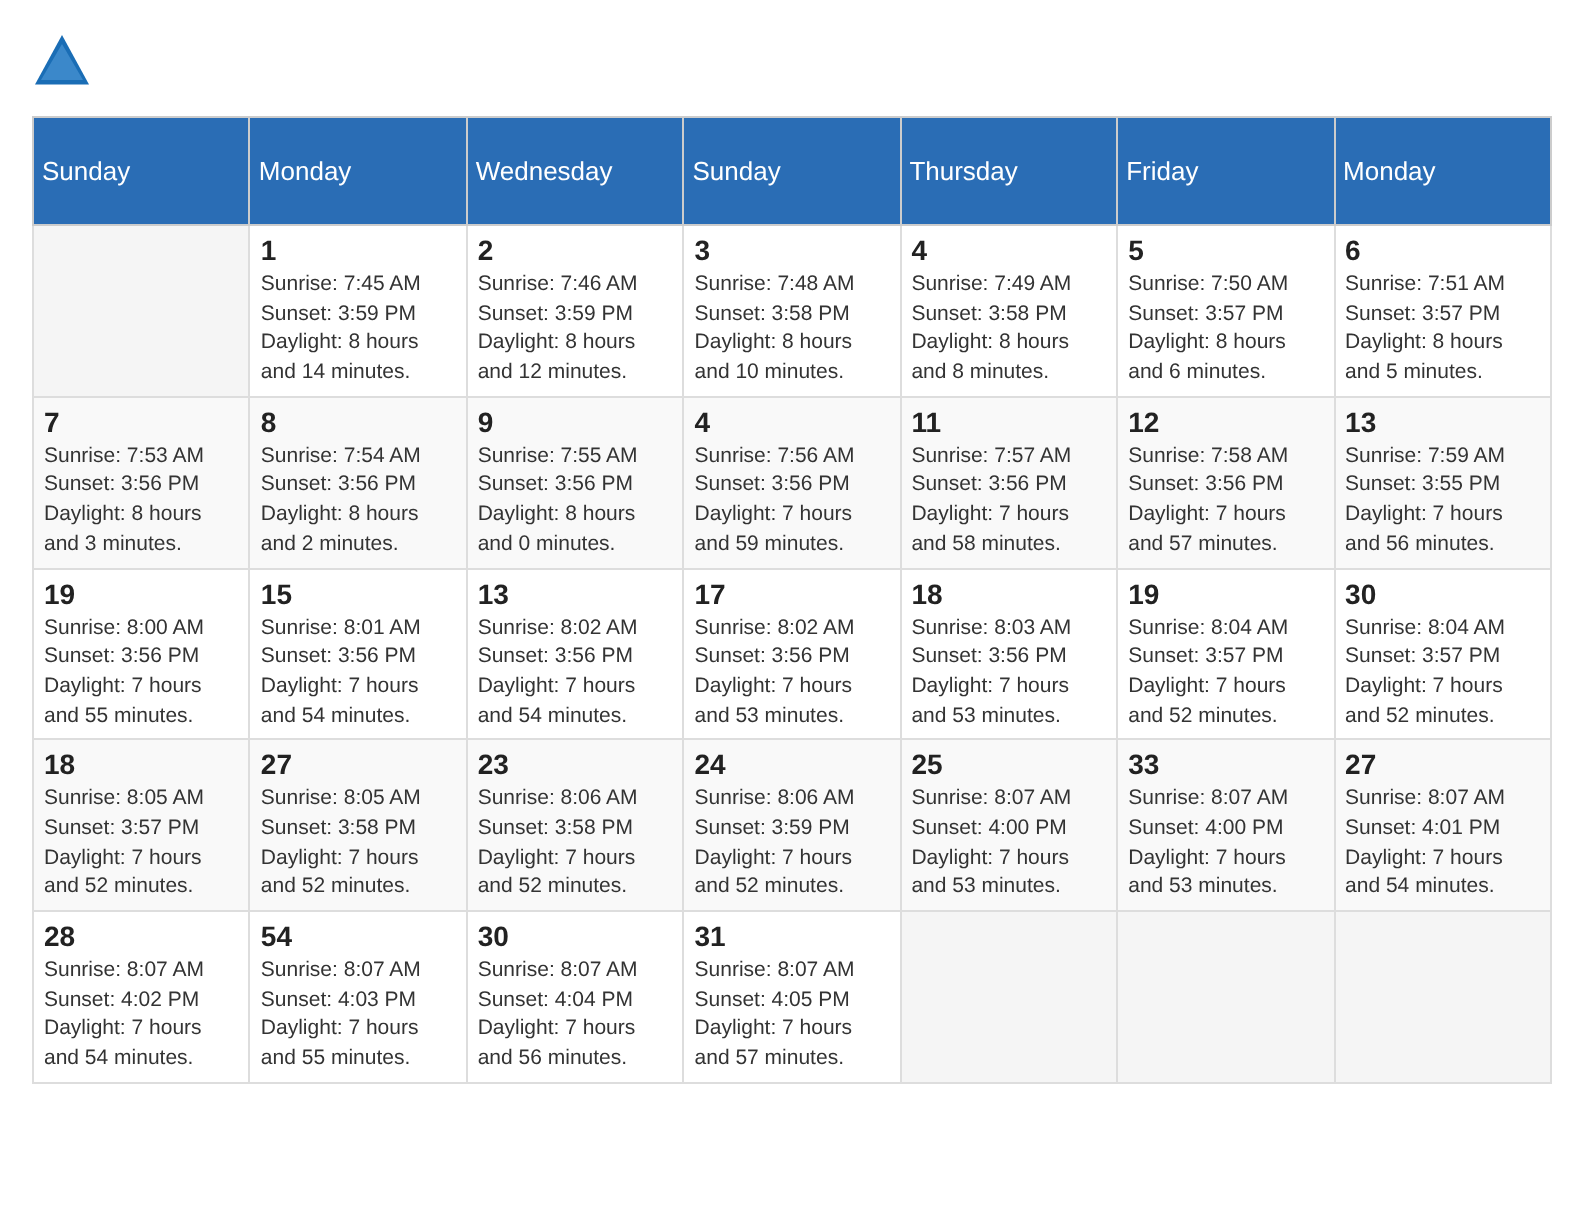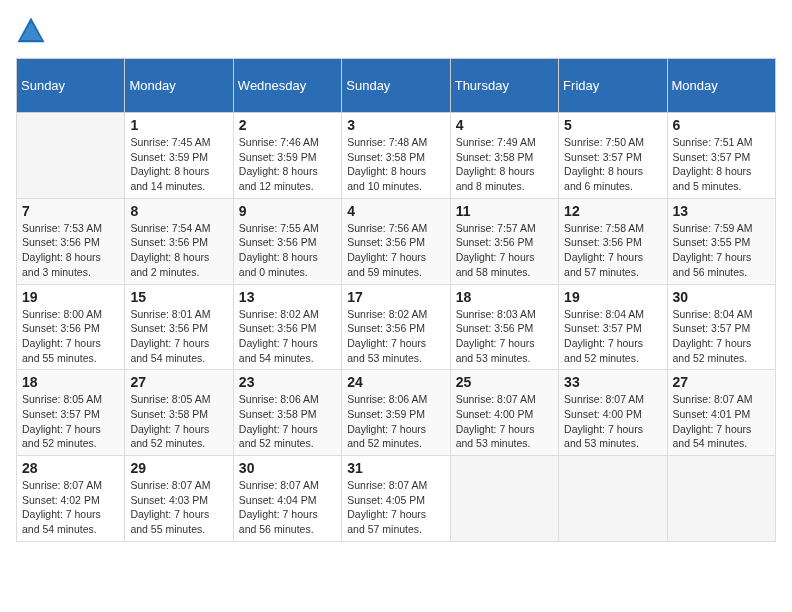--- a/index.html
+++ b/index.html
@@ -242,21 +242,21 @@
           <span class="day-num">27</span>
           <div class="day-info">Sunrise: 8:07 AM<br>Sunset: 4:01 PM<br>Daylight: 7 hours<br>and 54 minutes.</div>
         </td>
       </tr>
       <tr>
         <td>
           <span class="day-num">28</span>
           <div class="day-info">Sunrise: 8:07 AM<br>Sunset: 4:02 PM<br>Daylight: 7 hours<br>and 54 minutes.</div>
         </td>
         <td>
-          <span class="day-num">29</span>
+          <span class="day-num">54</span>
           <div class="day-info">Sunrise: 8:07 AM<br>Sunset: 4:03 PM<br>Daylight: 7 hours<br>and 55 minutes.</div>
         </td>
         <td>
           <span class="day-num">30</span>
           <div class="day-info">Sunrise: 8:07 AM<br>Sunset: 4:04 PM<br>Daylight: 7 hours<br>and 56 minutes.</div>
         </td>
         <td>
           <span class="day-num">31</span>
           <div class="day-info">Sunrise: 8:07 AM<br>Sunset: 4:05 PM<br>Daylight: 7 hours<br>and 57 minutes.</div>
         </td>

